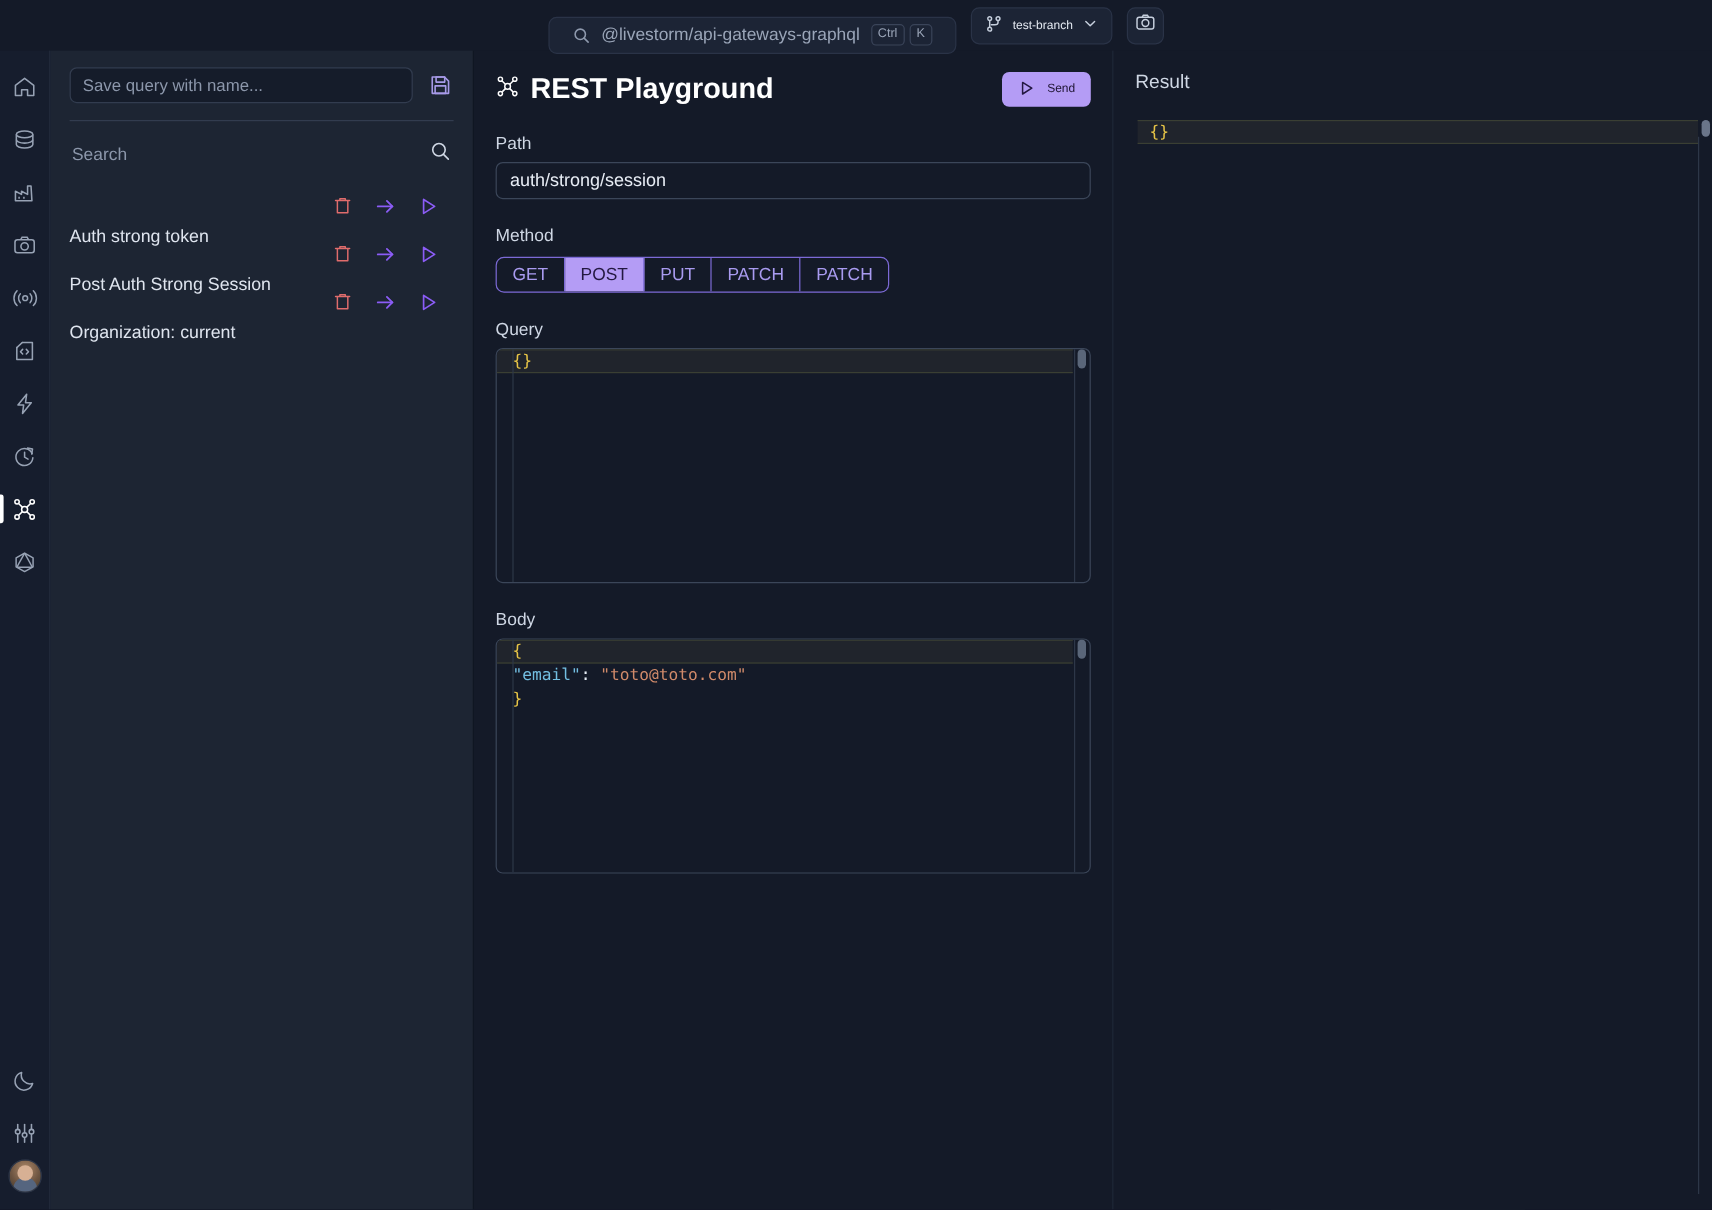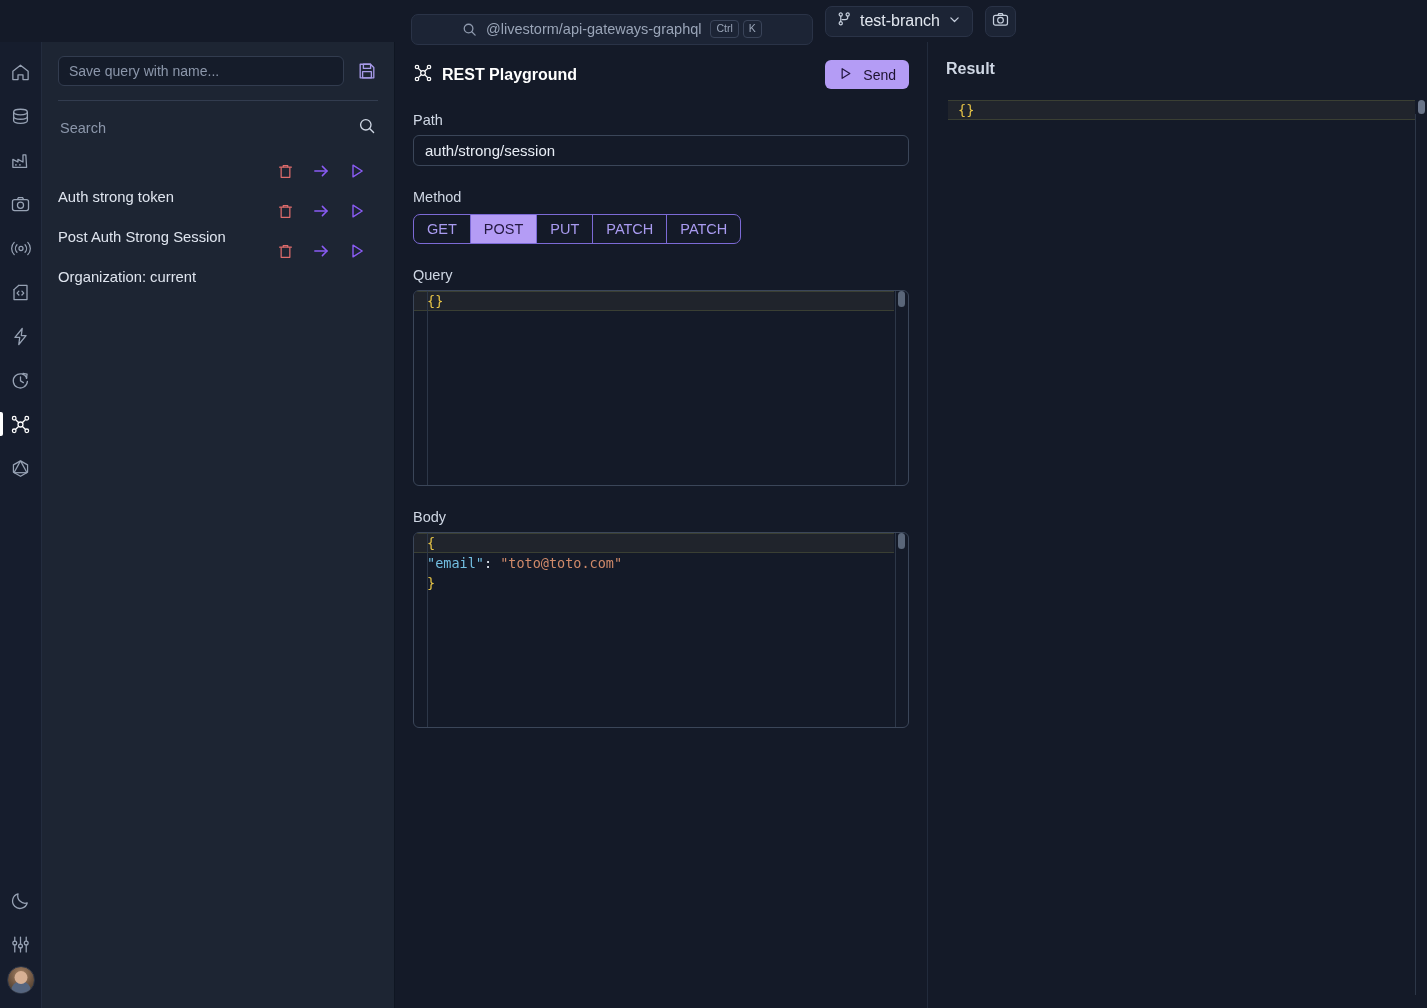--- a/index.html
+++ b/index.html
@@ -14,21 +14,21 @@
 
   
   .topbar {
     height: 42px; min-height: 42px;
     background: #141a28;
     display: flex; align-items: center; justify-content: center;
     gap: 12px;
     position: relative; z-index: 5;
   }
   .search-box {
-    width: 402px; height: 31px;
+    width: 340px; height: 31px;
     background: #1c2435;
     border: 1px solid #2a3347;
     border-radius: 7px;
     display: flex; align-items: center;
     padding: 0 10px;
     gap: 8px;
     margin-top: 16px;
   }
   .search-inner { display:flex; align-items:center; gap:9px; margin: 0 auto 0 auto; }
   .search-icon { width: 15px; height: 15px; flex: 0 0 auto; display:block; }
@@ -37,21 +37,21 @@
   .kbd {
     border: 1px solid #3a4459; border-radius: 4px;
     color: #9aa5b8; font-size: 10.5px;
     padding: 1px 5px 2px; line-height: 13px;
     background: transparent;
   }
   .branch-btn {
     height: 31px; background: #1c2435;
     border: 1px solid #2a3347; border-radius: 7px;
     display: flex; align-items: center; gap: 8px;
-    padding: 0 11px; color: #e3e8f0; font-size: 16px;
+    padding: 0 11px; color: #e3e8f0; font-size: 10px;
     cursor: pointer;
   }
   .camera-btn {
     width: 31px; height: 31px; background: #1c2435;
     border: 1px solid #2a3347; border-radius: 7px;
     display: flex; align-items: center; justify-content: center;
     cursor: pointer;
   }
 
   
@@ -138,26 +138,26 @@
   
   .center {
     width: 533px; min-width: 533px;
     background: #141a28;
     border-right: 1px solid #222b3c;
     padding: 18px 18px 0 18px;
     overflow: hidden;
   }
   .center-head { display: flex; align-items: center; justify-content: space-between; }
   .pg-title { display: flex; align-items: center; gap: 9px; }
-  .pg-title-text { color: #ffffff; font-size: 16px; font-weight: bold; }
+  .pg-title-text { color: #ffffff; font-size: 24px; font-weight: bold; }
   .send-btn {
     background: #b49cf5; border: none; border-radius: 6px;
     height: 29px; padding: 0 13px;
     display: flex; align-items: center; gap: 10px;
-    color: #1d1330; font-size: 14px; cursor: pointer;
+    color: #1d1330; font-size: 10px; cursor: pointer;
     font-family: "Liberation Sans", sans-serif;
   }
   .field-label { color: #cfd7e4; font-size: 14.5px; margin: 23px 0 7px 0; }
   .path-input {
     width: 100%; height: 31px;
     background: #141a28; border: 1px solid #3b4659; border-radius: 6px;
     color: #e8edf5; font-size: 15px; padding: 0 11px;
     font-family: "Liberation Sans", sans-serif; outline: none;
   }
   .method-group {
@@ -211,21 +211,21 @@
   .tok-brace { color: #e7c547; }
   .tok-key { color: #73bfe2; }
   .tok-punct { color: #e6edf5; }
   .tok-str { color: #d08a6a; }
 
   
   .result {
     flex: 1; background: #141a28;
     padding: 18px 0 0 0; position: relative; overflow: hidden;
   }
-  .result-title { color: #cfd7e4; font-size: 16px; padding-left: 18px; font-weight: bold; }
+  .result-title { color: #cfd7e4; font-size: 16px; padding-left: 18px; }
   .result-editor {
     position: relative; margin-top: 22px;
     height: 895px;
   }
   .result-line-active {
     position: absolute; left: 20px; right: 12px; top: 0; height: 20px;
     background: #20242c; border-top: 1px solid #3a3f33; border-bottom: 1px solid #3a3f33;
   }
   .result-code {
     position: relative; z-index: 2; padding-left: 30px;

